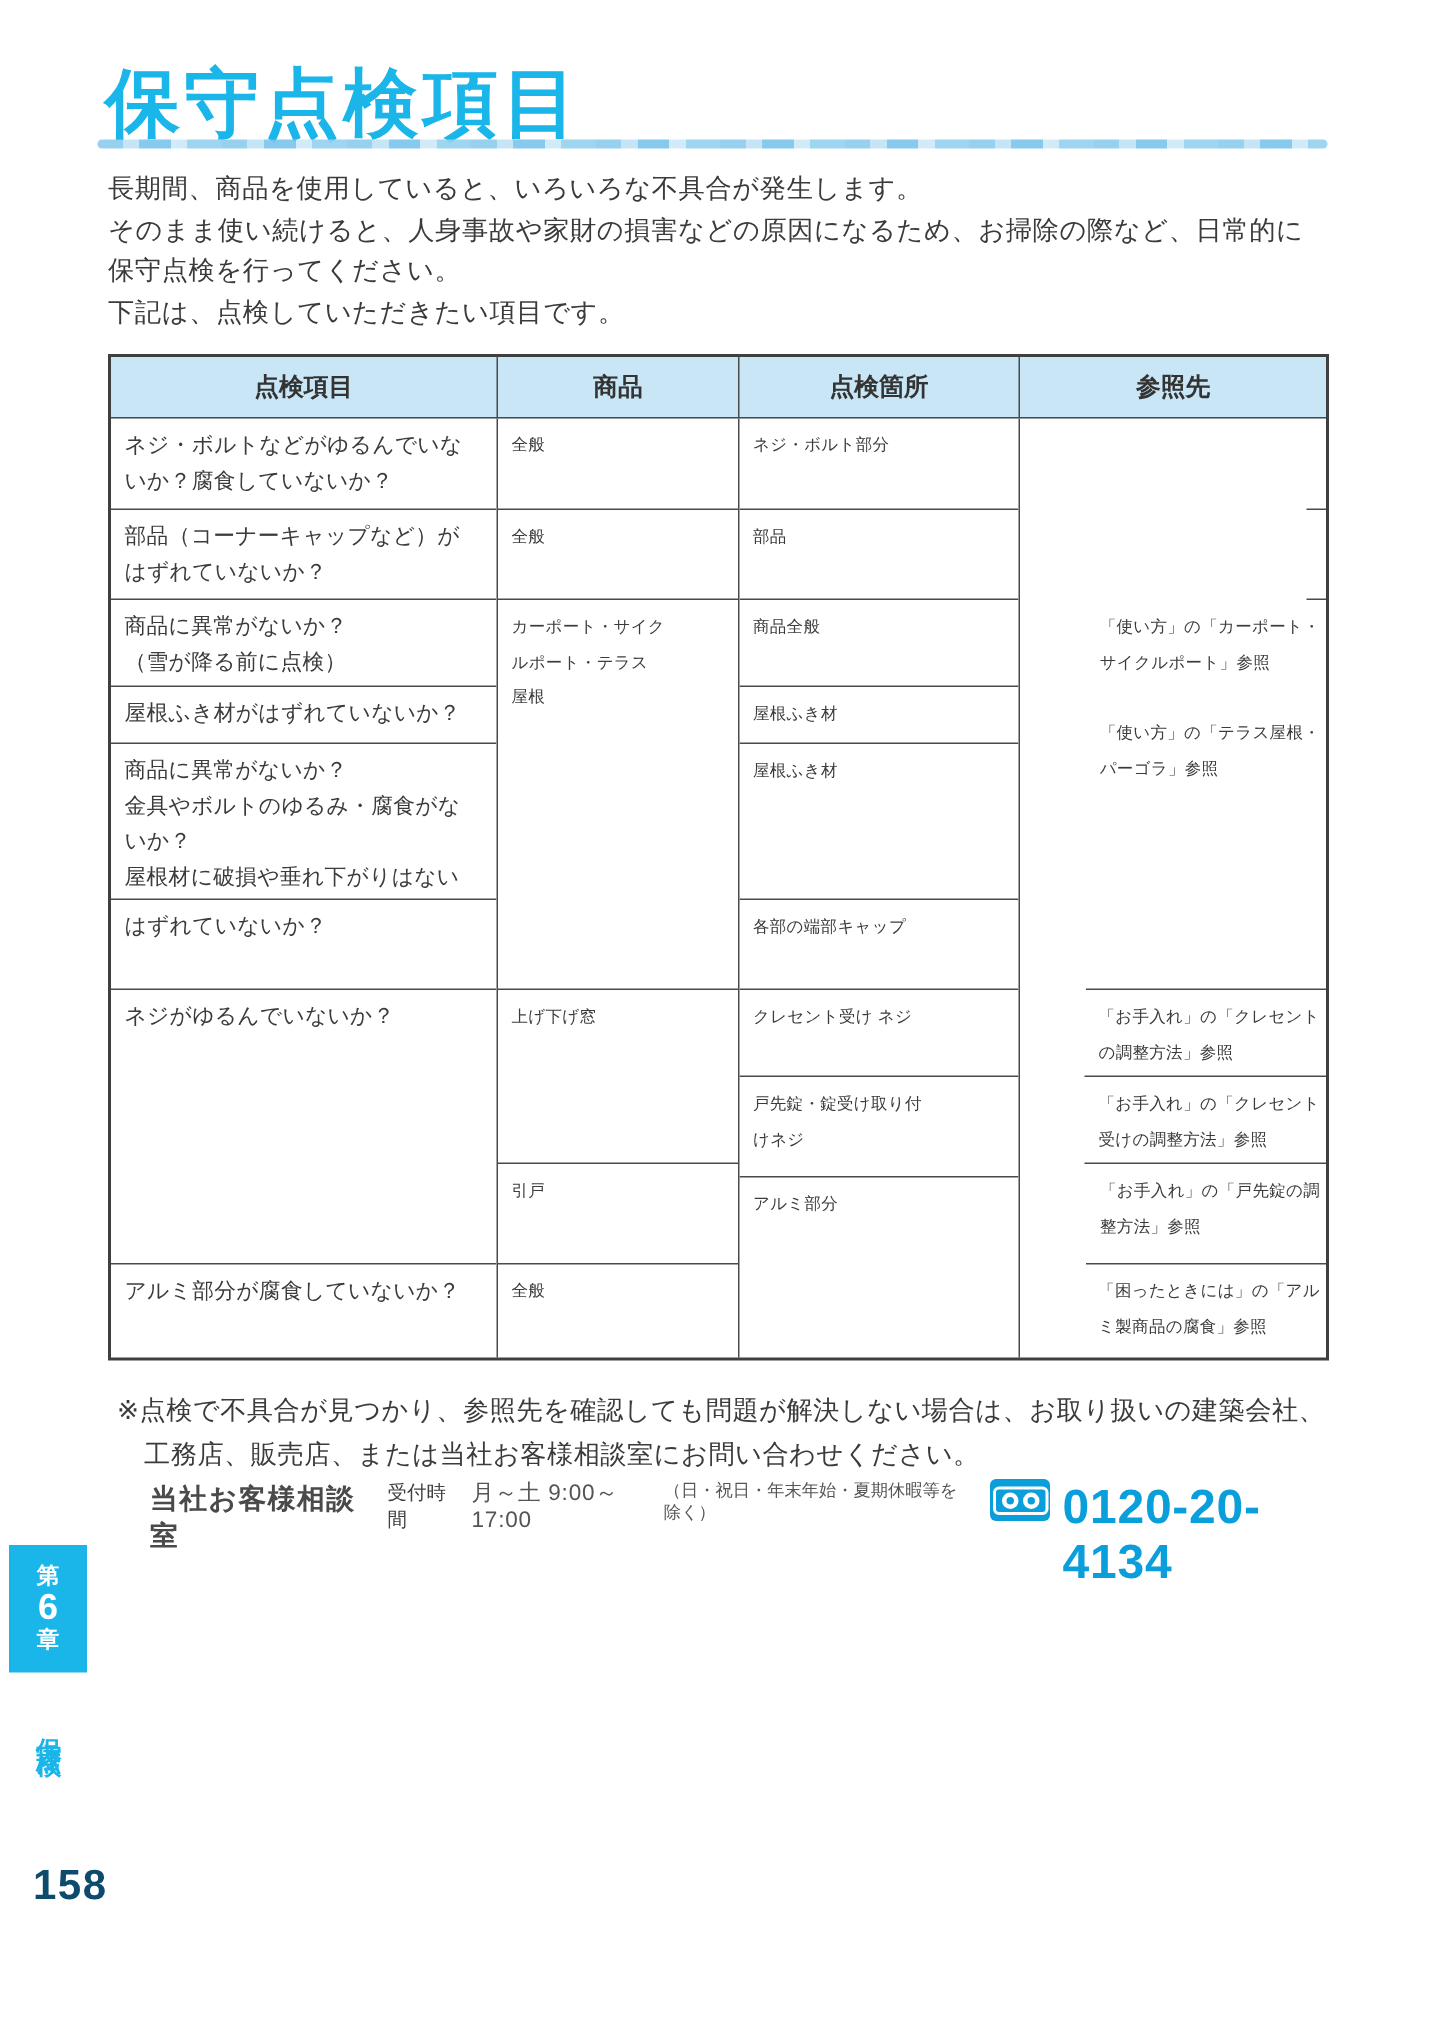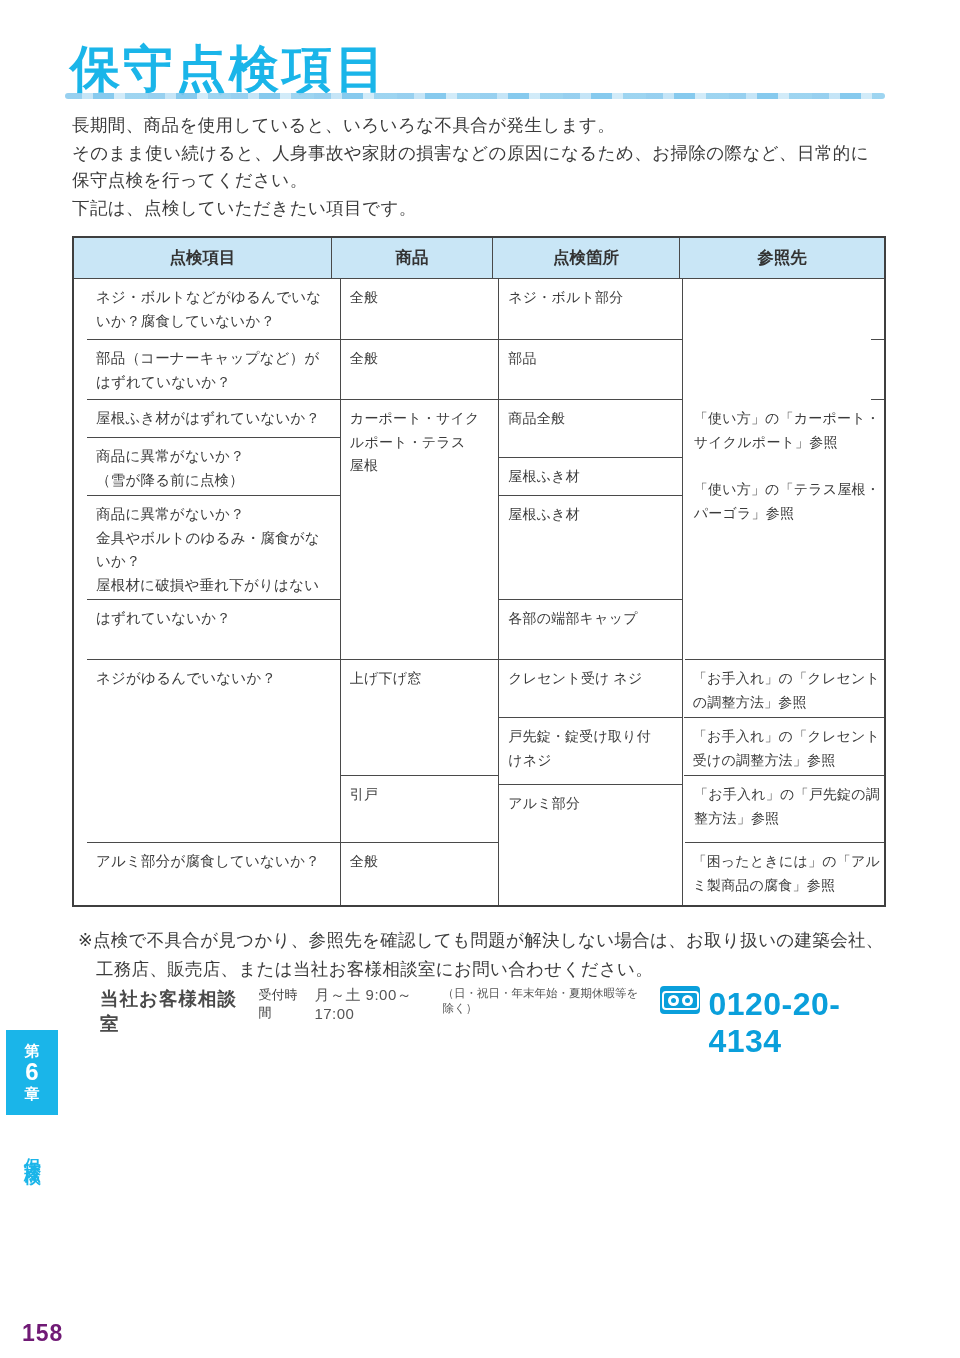--- a/index.html
+++ b/index.html
@@ -21,28 +21,28 @@
     opacity:.9;}
 
   
   .intro{position:absolute;left:72px;top:112px;width:830px;font-size:17.5px;line-height:27.5px;letter-spacing:.4px;}
 
   
   .inspection-table{position:absolute;left:72px;top:236px;width:814px;height:671px;border:2px solid #3f3f3f;background:#fff;}
   .thead{display:flex;height:41px;border-bottom:1px solid var(--border);background:var(--header-bg);}
   .th{display:flex;align-items:center;justify-content:center;font-size:16.5px;font-weight:700;color:#333;border-right:1px solid var(--border);}
   .th:last-child{border-right:none;}
-  .tbody{display:flex;height:626px;padding-left:13px;}
+  .tbody{display:flex;height:626px;}
   .tcol{display:flex;flex-direction:column;border-right:1px solid var(--border);overflow:hidden;}
   .tcol:last-child{border-right:none;align-items:flex-end;}
   .tcol:nth-child(1),.th:nth-child(1){width:258px;}
   .tcol:nth-child(2),.th:nth-child(2){width:161px;}
   .tcol:nth-child(3),.th:nth-child(3){width:187px;}
   .tcol:nth-child(4),.th:nth-child(4){width:204px;}
-  .tcell{border-bottom:1px solid var(--border);padding:7px 4px 0 9px;font-size:14px;overflow:hidden;}
+  .tcell{border-bottom:1px solid var(--border);padding:7px 4px 0 9px;font-size:11px;overflow:hidden;}
   .tcol:nth-child(1) .tcell{font-size:14.5px;}
   .tcol:last-child .tcell:last-child,.tcell.last{border-bottom:none;}
   .tline{line-height:23.5px;letter-spacing:.2px;}
   .tline:empty{height:24px;}
 
   
   .note{position:absolute;left:78px;top:926px;width:820px;font-size:17.5px;line-height:28.5px;letter-spacing:.3px;}
   .note .note-line2{padding-left:18px;}
 
   
@@ -59,21 +59,21 @@
 
   
   .chapter-tab{position:absolute;left:6px;top:1030px;width:52px;height:85px;background:var(--accent);color:#fff;
     display:flex;flex-direction:column;align-items:center;justify-content:center;line-height:1.1;}
   .chapter-tab .t1,.chapter-tab .t3{font-size:15px;font-weight:700;}
   .chapter-tab .t2{font-size:24px;font-weight:700;}
   .section-label{position:absolute;left:21px;top:1145px;writing-mode:vertical-rl;text-orientation:upright;
     color:var(--accent);font-size:17px;font-weight:700;letter-spacing:3px;}
 
   
-  .page-number{position:absolute;left:22px;top:1320px;font-size:23px;font-weight:600;color:#701a75;letter-spacing:1px;}
+  .page-number{position:absolute;left:22px;top:1241px;font-size:28px;font-weight:600;color:#0c4a6e;letter-spacing:1px;}
 </style>
 </head>
 <body>
 
 <div class="page">
 
   <h1 class="title">保守点検項目</h1>
   <div class="brush-underline"></div>
 
   <div class="intro">
@@ -93,26 +93,26 @@
     <div class="tbody">
         <div class="tcol">
           <div class="tcell" style="height: 61px;">
             <div class="tline">ネジ・ボルトなどがゆるんでいな</div>
             <div class="tline">いか？腐食していないか？</div>
           </div>
           <div class="tcell" style="height: 60px;">
             <div class="tline">部品（コーナーキャップなど）が</div>
             <div class="tline">はずれていないか？</div>
           </div>
+          <div class="tcell" style="height: 58px;">
+            <div class="tline">商品に異常がないか？</div>
+            <div class="tline">（雪が降る前に点検）</div>
+          </div>
           <div class="tcell" style="height: 38px;">
             <div class="tline">屋根ふき材がはずれていないか？</div>
-          </div>
-          <div class="tcell" style="height: 58px;">
-            <div class="tline">商品に異常がないか？</div>
-            <div class="tline">（雪が降る前に点検）</div>
           </div>
           <div class="tcell" style="height: 104px;">
             <div class="tline">商品に異常がないか？</div>
             <div class="tline">金具やボルトのゆるみ・腐食がな</div>
             <div class="tline">いか？</div>
             <div class="tline">屋根材に破損や垂れ下がりはないか？</div>
           </div>
           <div class="tcell" style="height: 60px;">
             <div class="tline">はずれていないか？</div>
           </div>
@@ -157,21 +157,21 @@
           </div>
           <div class="tcell" style="height: 38px;">
             <div class="tline">屋根ふき材</div>
           </div>
           <div class="tcell" style="height: 104px;">
             <div class="tline">屋根ふき材</div>
           </div>
           <div class="tcell" style="height: 60px;">
             <div class="tline">各部の端部キャップ</div>
           </div>
-          <div class="tcell" style="height: 58px; font-family: Liberation Serif, serif;">
+          <div class="tcell" style="height: 58px;">
             <div class="tline">クレセント受け ネジ</div>
           </div>
           <div class="tcell" style="height: 67px;">
             <div class="tline">戸先錠・錠受け取り付</div>
             <div class="tline">けネジ</div>
           </div>
           <div class="tcell last" style="height: 62px;">
             <div class="tline">アルミ部分</div>
           </div>
         </div>

